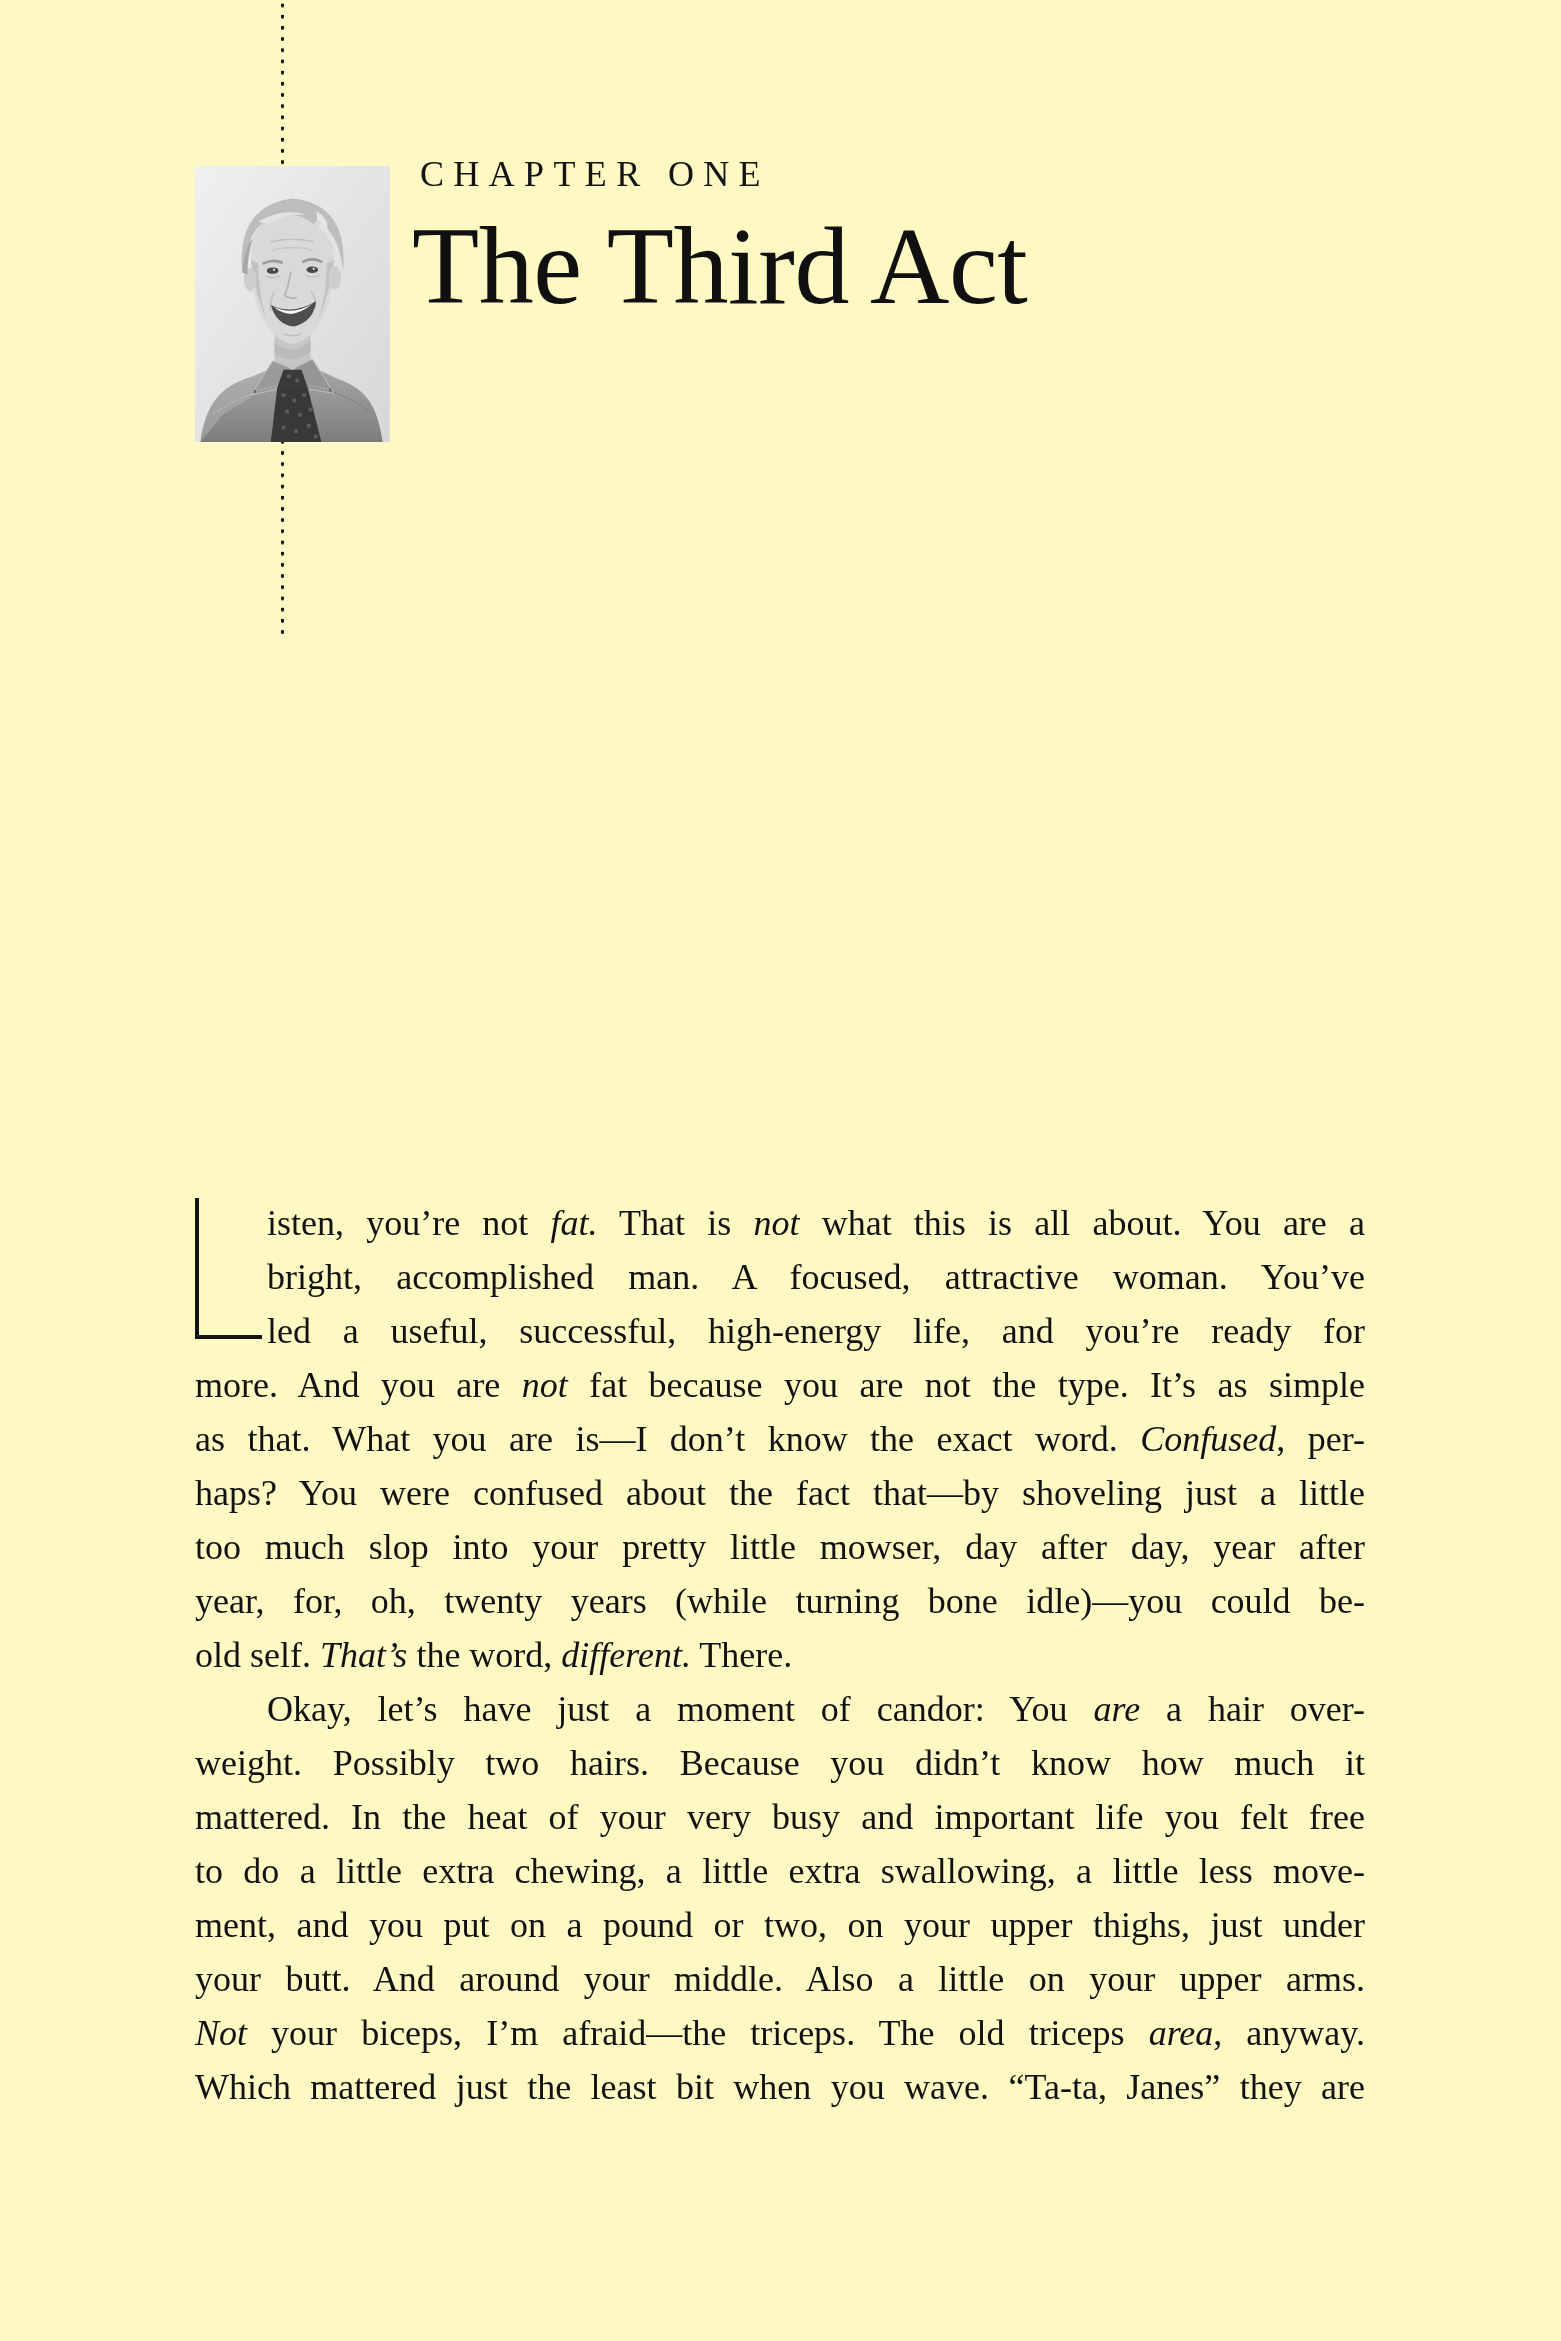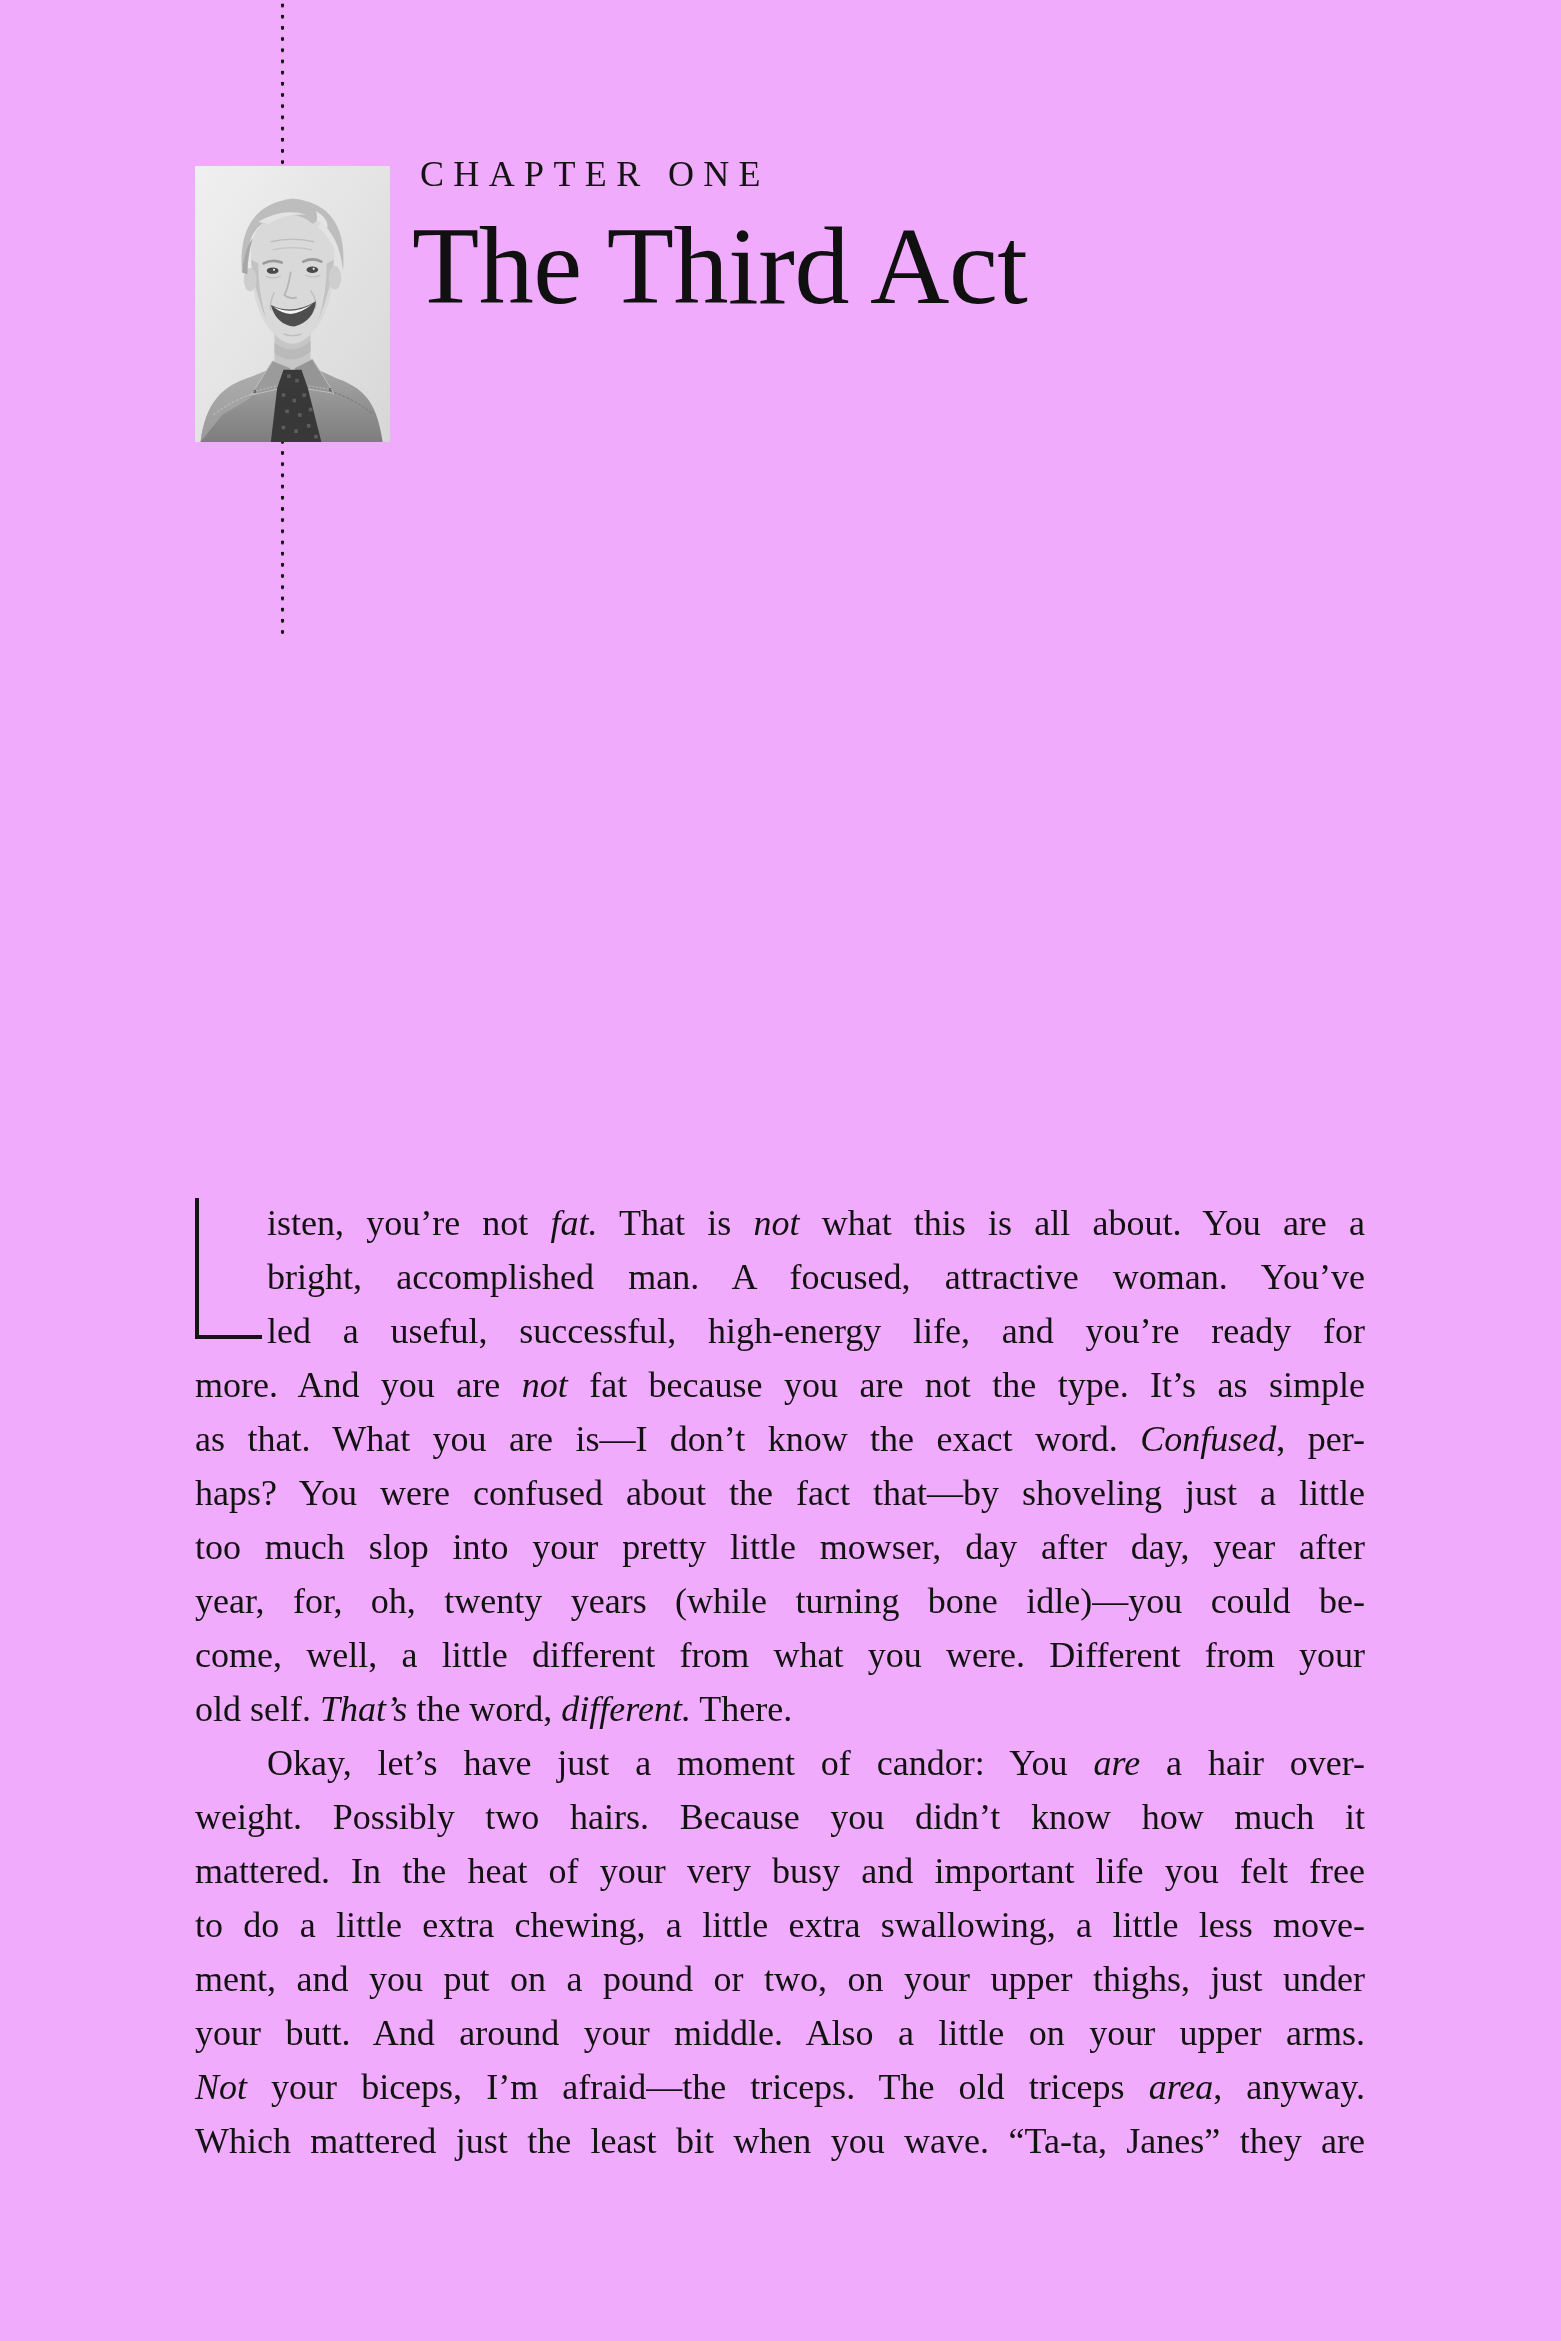--- a/index.html
+++ b/index.html
@@ -1,21 +1,21 @@
 <!DOCTYPE html>
 <html style="font-size:14.4px"><head>
 <meta charset="utf-8">
 <style>
   html, body { margin: 0; padding: 0; background: #ffffff; }
 
   .page {
     position: relative;
     width: 1561px;
     height: 2342px;
-    background: #f0abfc;
+    background: #fef9c3;
     color: #121212;
     font-family: "Liberation Serif", serif;
     overflow: hidden;
   }
 
   
   .dotted-rule {
     position: absolute;
     left: 280px;
     top: 0;
@@ -200,21 +200,20 @@
     </div>
     <div>
         <div class="line dropcap"><span>isten, you’re not </span><span class="it">fat.</span><span> That is </span><span class="it">not</span><span> what this is all about. You are a</span></div>
         <div class="line dropcap"><span>bright, accomplished man. A focused, attractive woman. You’ve</span></div>
         <div class="line dropcap"><span>led a useful, successful, high-energy life, and you’re ready for</span></div>
         <div class="line full"><span>more. And you are </span><span class="it">not</span><span> fat because you are not the type. It’s as simple</span></div>
         <div class="line full"><span>as that. What you are is—I don’t know the exact word. </span><span class="it">Confused</span><span>, per-</span></div>
         <div class="line full"><span>haps? You were confused about the fact that—by shoveling just a little</span></div>
         <div class="line full"><span>too much slop into your pretty little mowser, day after day, year after</span></div>
         <div class="line full"><span>year, for, oh, twenty years (while turning bone idle)—you could be-</span></div>
-        <div class="line full"><span>come, well, a little different from what you were. Different from your</span></div>
         <div class="line end"><span>old self. </span><span class="it">That’s</span><span> the word, </span><span class="it">different.</span><span> There.</span></div>
         <div class="line indent"><span>Okay, let’s have just a moment of candor: You </span><span class="it">are</span><span> a hair over-</span></div>
         <div class="line full"><span>weight. Possibly two hairs. Because you didn’t know how much it</span></div>
         <div class="line full"><span>mattered. In the heat of your very busy and important life you felt free</span></div>
         <div class="line full"><span>to do a little extra chewing, a little extra swallowing, a little less move-</span></div>
         <div class="line full"><span>ment, and you put on a pound or two, on your upper thighs, just under</span></div>
         <div class="line full"><span>your butt. And around your middle. Also a little on your upper arms.</span></div>
         <div class="line full"><span class="it">Not</span><span> your biceps, I’m afraid—the triceps. The old triceps </span><span class="it">area</span><span>, anyway.</span></div>
         <div class="line full"><span>Which mattered just the least bit when you wave. “Ta-ta, Janes” they are</span></div>
       </div>

